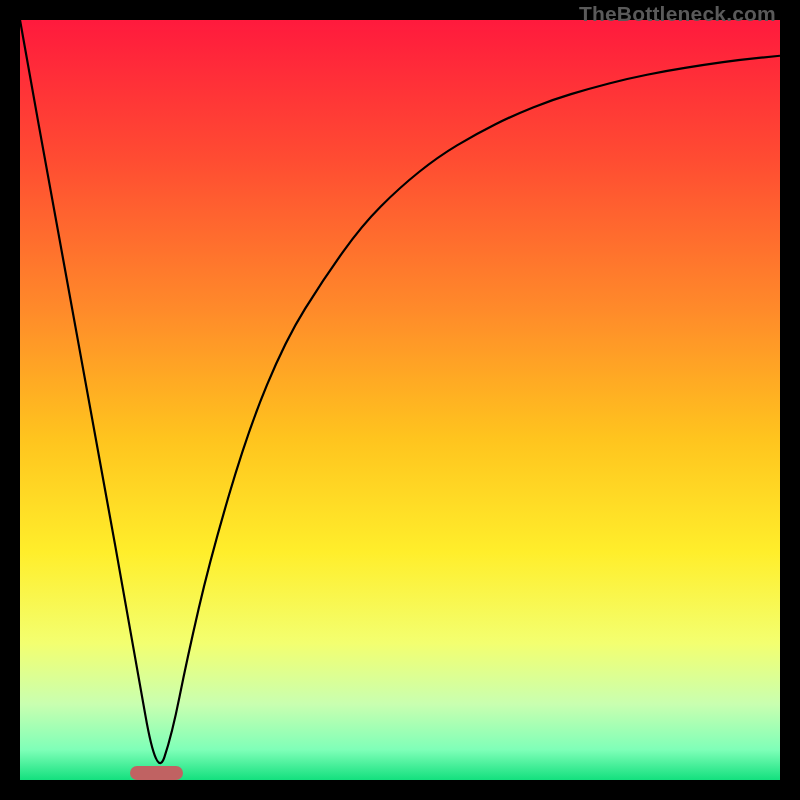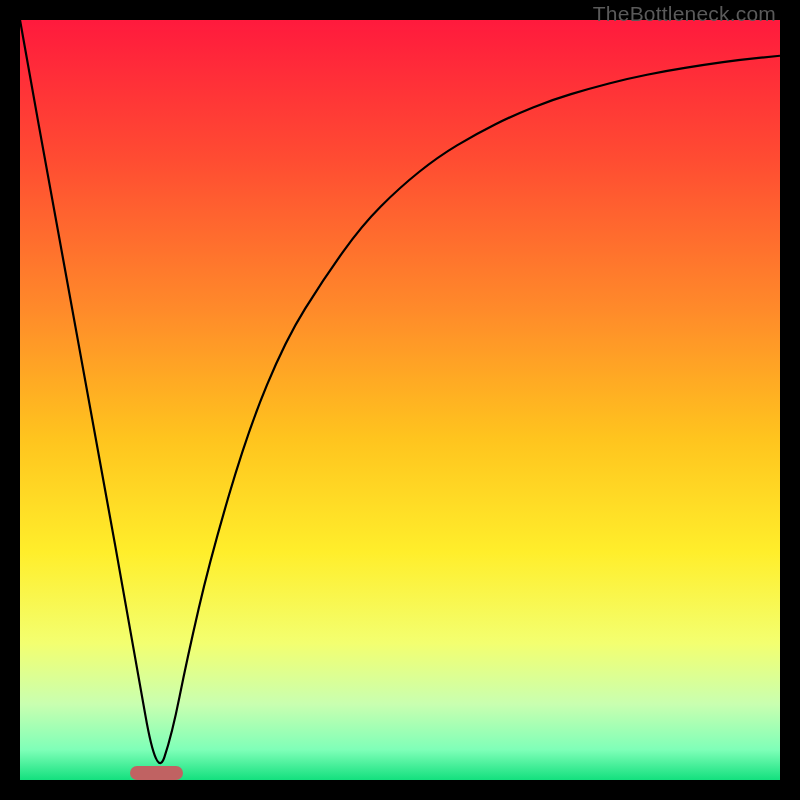--- a/index.html
+++ b/index.html
@@ -32,21 +32,21 @@
     top: 0;
     width: 760px;
     height: 760px;
   }
   .watermark {
     position: absolute;
     top: 2px;
     right: 24px;
     color: #5a5a5a;
     font-size: 21px;
-    font-weight: 400;
+    font-weight: 700;
     letter-spacing: 0.2px;
   }
   .marker {
     position: absolute;
     background: #c06262;
     border-radius: 8px;
     height: 14px;
   }
 </style>
 </head>

